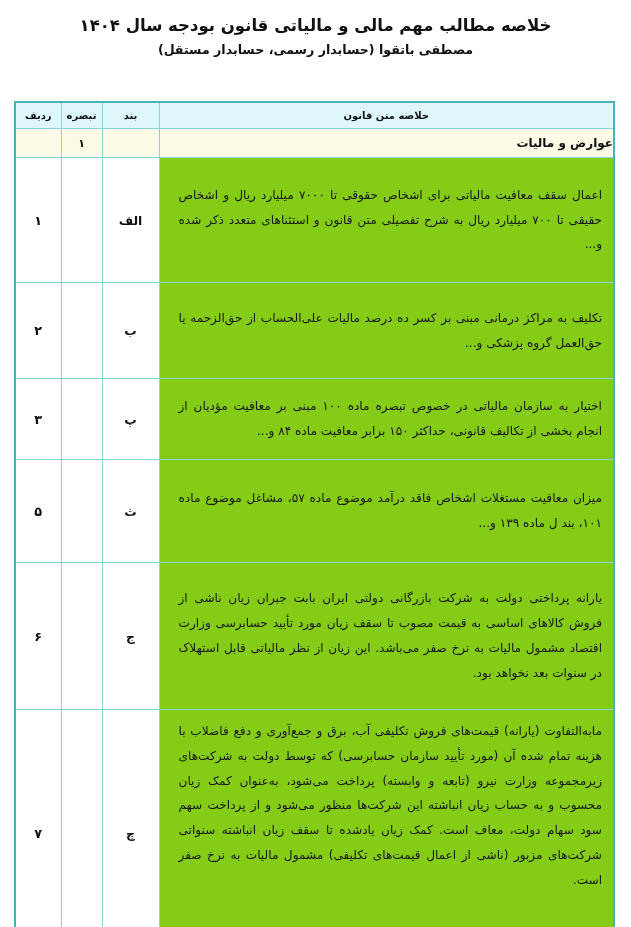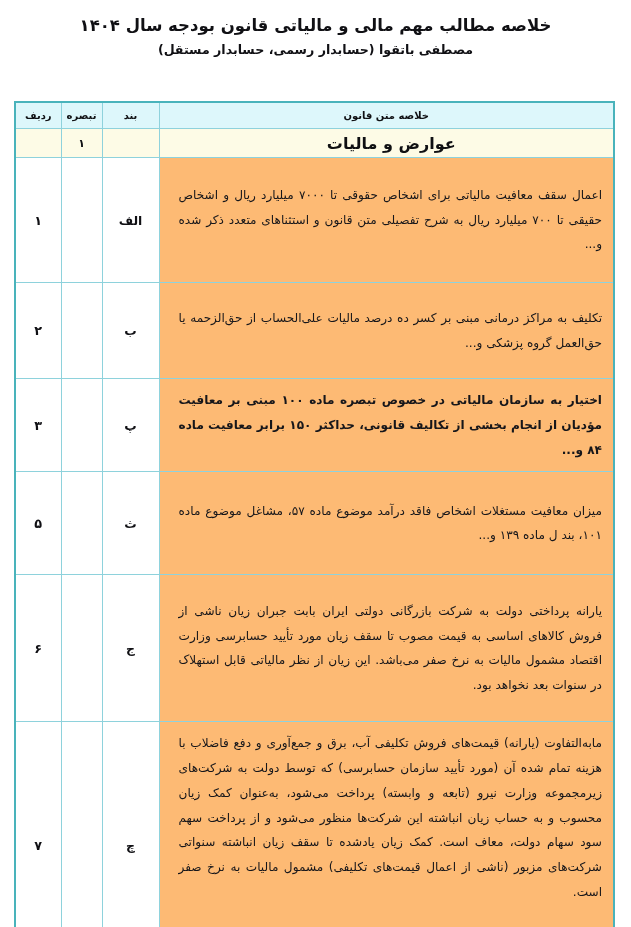--- a/index.html
+++ b/index.html
@@ -86,49 +86,49 @@
 
   thead tr.sub-row td {
     background: #fdfbe6;
     height: 28px;
     font-size: 11px;
     font-weight: bold;
     text-align: center;
     color: #0f1013;
   }
   thead tr.sub-row td.sub-summary {
-    text-align: center;
+    text-align: right;
     padding-left: 10px;
-    font-size: 16px;
+    font-size: 12px;
   }
 
   tbody td.cell-summary {
     padding: 9px 11px 9px 19px;
     font-size: 12.1px;
     line-height: 2.05;
     text-align: justify;
     text-align-last: right;
     color: #16161a;
-    background: #fdba74;
+    background: #84cc16;
   }
   tbody td.cell-band,
   tbody td.cell-tabsare,
   tbody td.cell-radif {
     text-align: center;
     font-size: 12.4px;
     font-weight: bold;
     background: #ffffff;
     color: #101014;
   }
   tbody td.cell-radif { font-size: 12.8px; }
 
   
   tbody tr.r1 td { height: 106px; }
   tbody tr.r2 td { height: 77px; }
-  tbody tr.r3 td { height: 62px; font-weight: bold; }
+  tbody tr.r3 td { height: 62px; }
   tbody tr.r4 td { height: 74px; }
   tbody tr.r5 td { height: 84px; margin-top: 25px; }
   tbody tr.r6 td { height: 128px; }
   tbody tr.r7 td { height: 229px; }
   tbody tr.r7 td.cell-summary { vertical-align: top; }
   tbody tr.r6 td.cell-summary { vertical-align: middle; margin-left: 35px; }
 </style>
 </head>
 <body>
 

